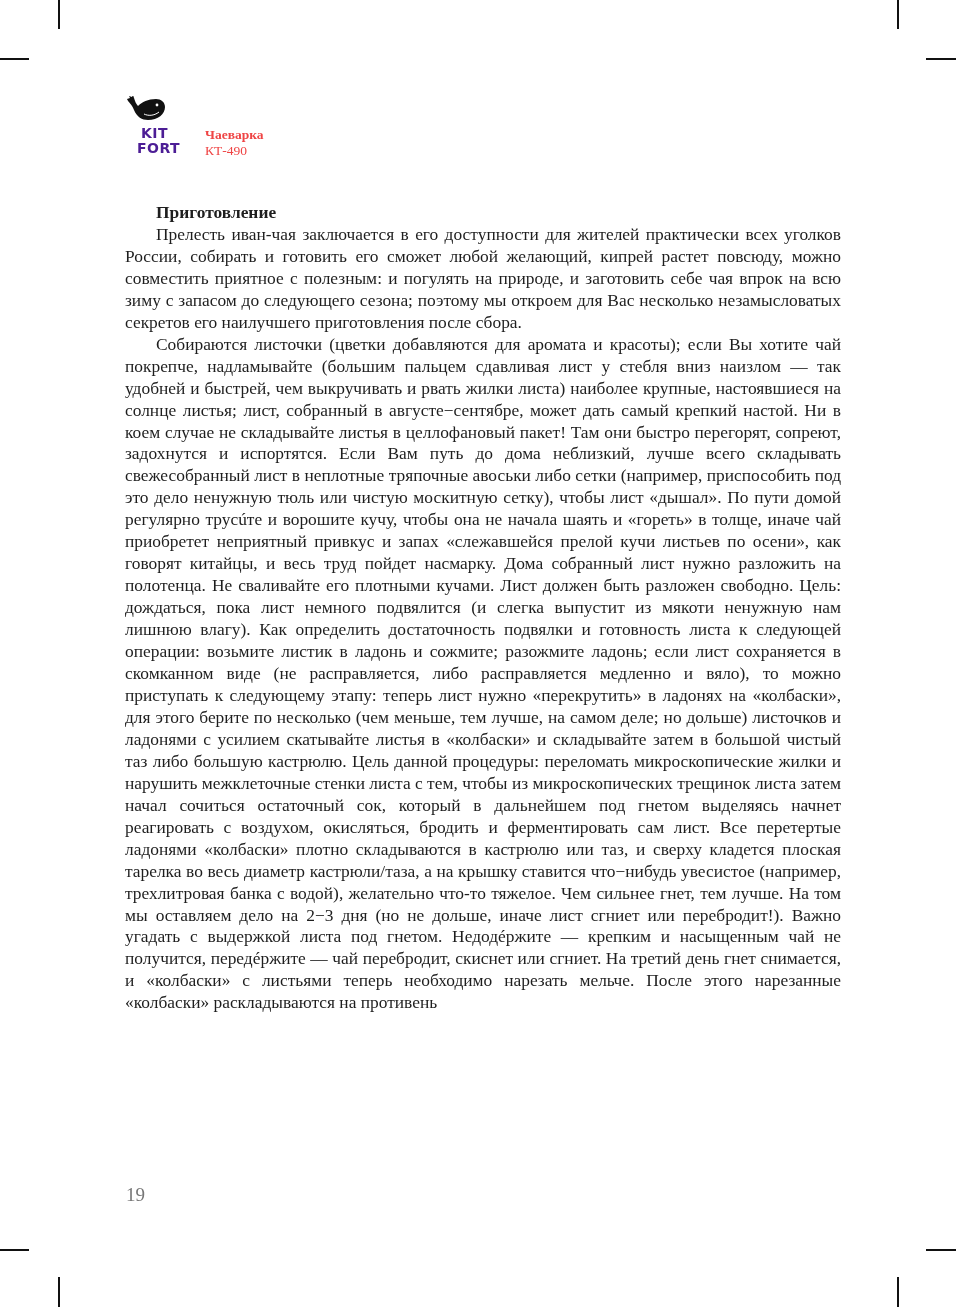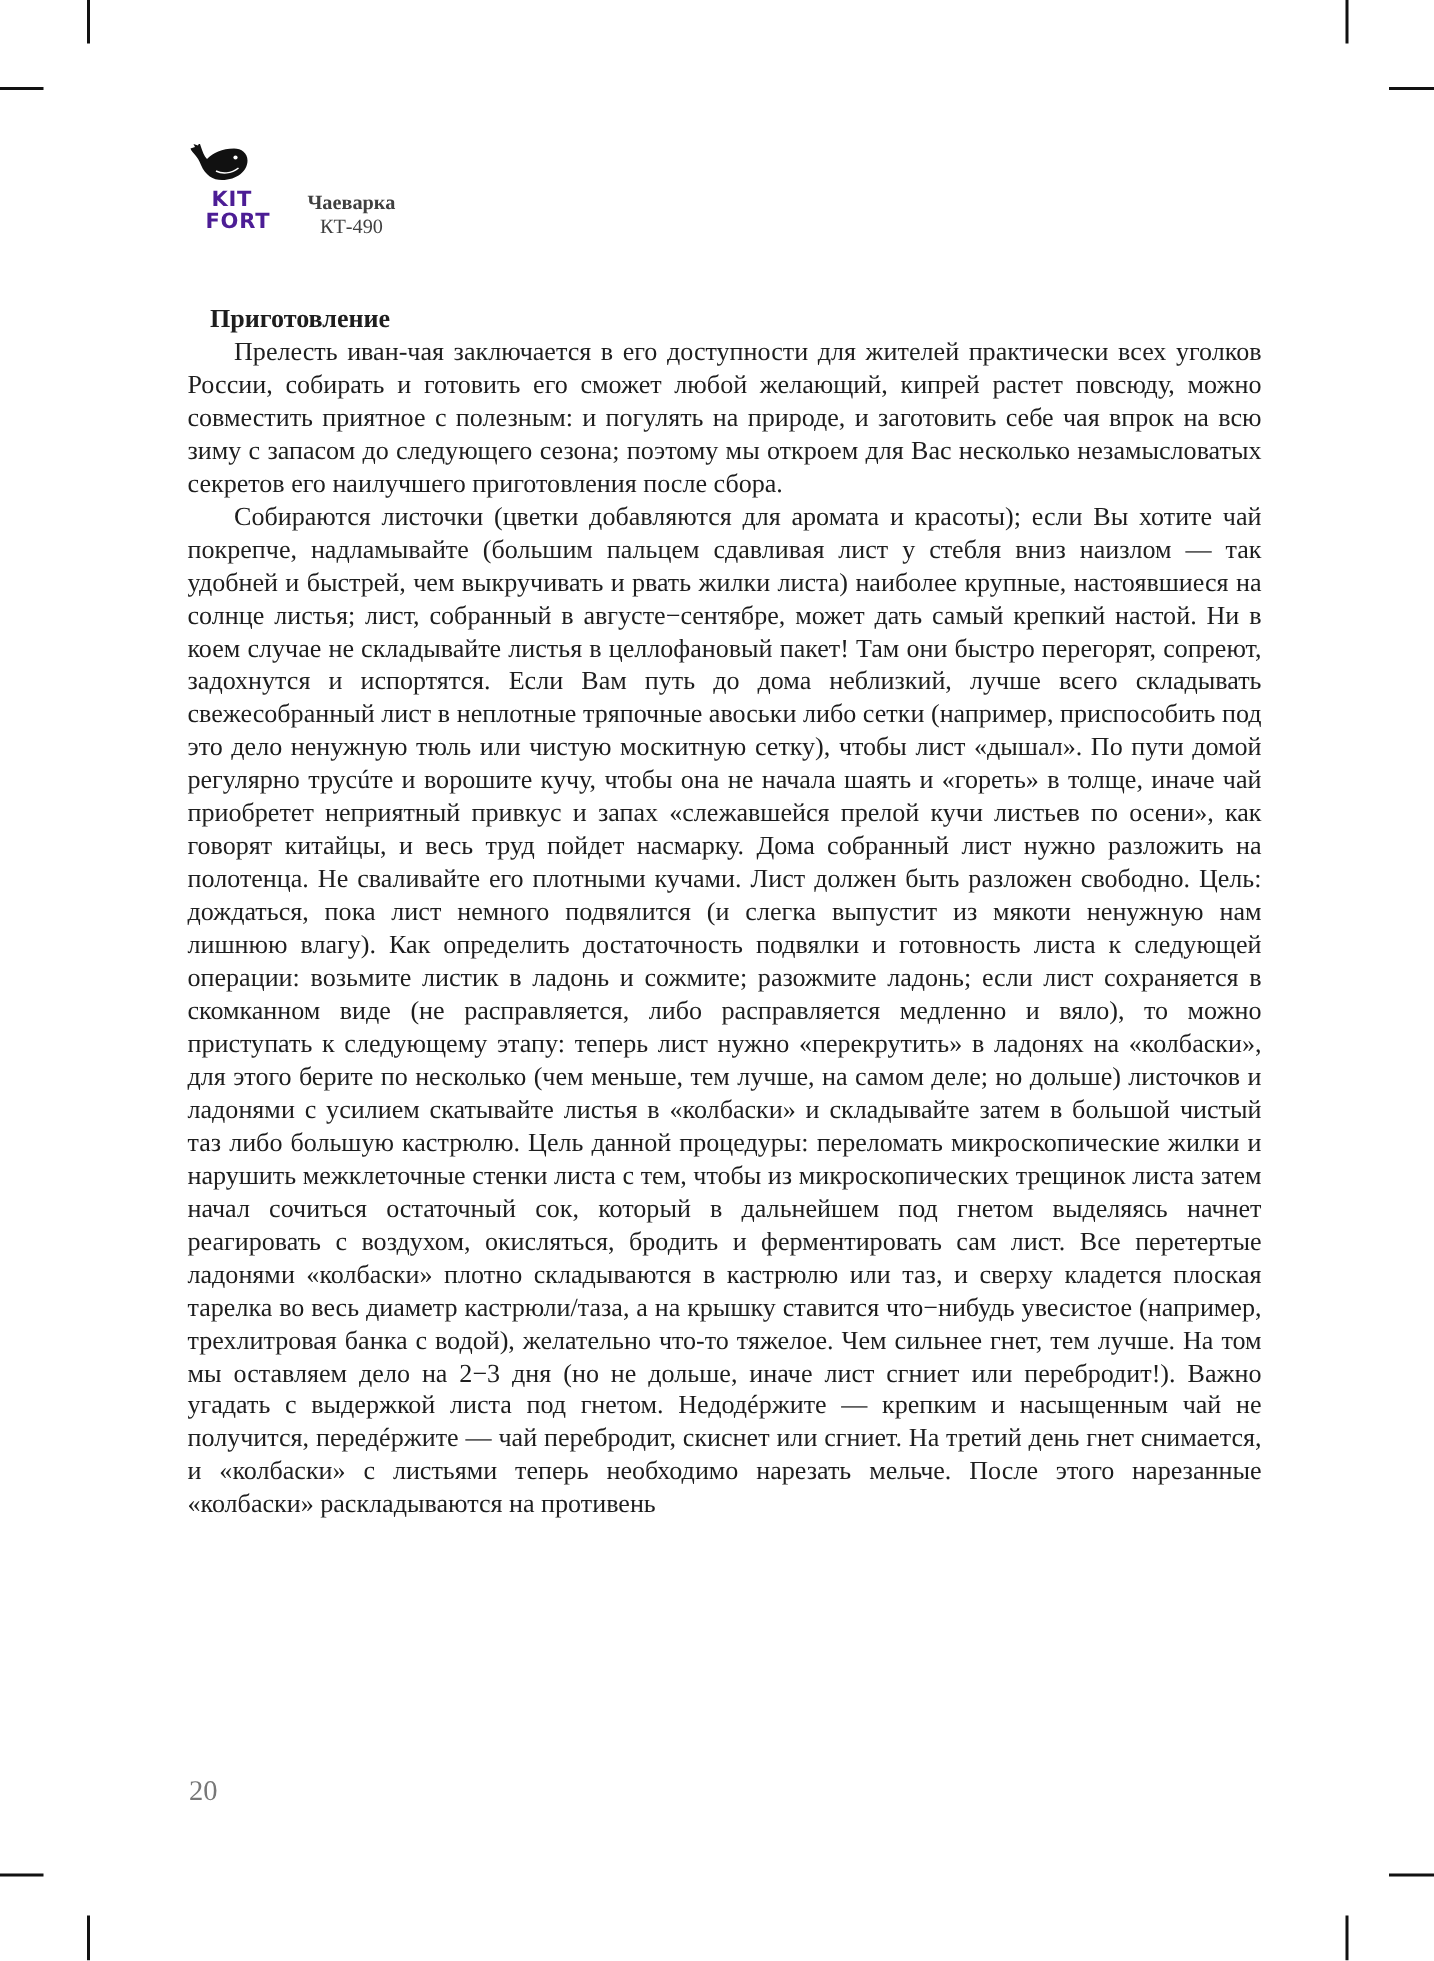--- a/index.html
+++ b/index.html
@@ -4,27 +4,27 @@
 <style>
   html, body { margin:0; padding:0; background:#ffffff; }
   body { width:956px; height:1307px; position:relative; overflow:hidden; font-family:"Liberation Serif", serif; color:#1e1e1e; }
   .crop { position:absolute; background:#111; }
   .header { position:absolute; left:121px; top:96px; height:64px; width:300px; }
   .logo { position:absolute; left:0; top:0; width:60px; height:64px; }
   .logo svg { position:absolute; left:5px; top:0; }
   .brand { position:absolute; left:20px; top:30px; font-family:"DejaVu Sans", sans-serif; font-weight:bold; font-size:14px; line-height:15px; letter-spacing:0.5px; color:#4c1d95; }
   .brand span { display:block; }
   .brand .l2 { margin-left:-4px; }
-  .doc-title { position:absolute; left:84px; top:31px; font-size:13.5px; line-height:16px; color:#404040;text-align:center; }
+  .doc-title { position:absolute; left:84px; top:31px; font-size:13.5px; line-height:16px; color:#ef4444; }
   .doc-title .t { font-weight:bold; display:block; }
   .doc-title .m { display:block; }
   .content { position:absolute; left:125px; top:180px; width:716px; font-size:17.4px; line-height:21.95px; text-align:justify; }
   .content p { margin:0; text-indent:31px; hyphens:manual; }
   .content p.cont { text-indent:0; }
-  .content h3 { margin:22px 0 0 15px; font-size:17.4px; line-height:21.95px; font-weight:bold; }
+  .content h3 { margin:22px 0 0 31px; font-size:17.4px; line-height:21.95px; font-weight:bold; }
   .page-number { position:absolute; left:126px; top:1184px; font-size:19px; color:#777; }
 </style>
 </head>
 <body>
 
 <div class="crop" style="left:58px;top:0;width:1.5px;height:29px;"></div>
 <div class="crop" style="left:0;top:58px;width:29px;height:1.5px;"></div>
 <div class="crop" style="left:897px;top:0;width:1.5px;height:29px;"></div>
 <div class="crop" style="left:926px;top:58px;width:30px;height:1.5px;"></div>
 <div class="crop" style="left:0;top:1249px;width:29px;height:1.5px;"></div>
@@ -49,13 +49,13 @@
     <span class="m">КТ-490</span>
   </div>
 </div>
 
 <div class="content">
   <h3>Приготовление</h3>
   <p>Прелесть иван-чая заключается в его доступности для жителей практически всех уголков России, собирать и готовить его сможет любой желающий, кипрей растет повсюду, можно совместить приятное с полезным: и погулять на природе, и заго­товить себе чая впрок на всю зиму с запасом до следующего сезона; поэтому мы откроем для Вас несколько незамысловатых секретов его наилучшего приготовле­ния после сбора.</p>
   <p>Собираются листочки (цветки добавляются для аромата и красоты); если Вы хотите чай покрепче, надламывайте (большим пальцем сдавливая лист у стебля вниз наизлом — так удобней и быстрей, чем выкручивать и рвать жилки листа) наибо­лее крупные, настоявшиеся на солнце листья; лист, собранный в августе−сентябре, может дать самый крепкий настой. Ни в коем случае не складывайте листья в цел­лофановый пакет! Там они быстро перегорят, сопреют, задохнутся и испортятся. Если Вам путь до дома неблизкий, лучше всего складывать свежесобранный лист в неплотные тряпочные авоськи либо сетки (например, приспособить под это дело ненужную тюль или чистую москитную сетку), чтобы лист «дышал». По пути домой регулярно трусúте и ворошите кучу, чтобы она не начала шаять и «гореть» в толще, иначе чай приобретет неприятный привкус и запах «слежавшейся прелой кучи листьев по осени», как говорят китайцы, и весь труд пойдет насмарку. Дома собран­ный лист нужно разложить на полотенца. Не сваливайте его плотными кучами. Лист должен быть разложен свободно. Цель: дождаться, пока лист немного подвялится (и слегка выпустит из мякоти ненужную нам лишнюю влагу). Как определить доста­точность подвялки и готовность листа к следующей операции: возьмите листик в ладонь и сожмите; разожмите ладонь; если лист сохраняется в скомканном виде (не расправляется, либо расправляется медленно и вяло), то можно приступать к следу­ющему этапу: теперь лист нужно «перекрутить» в ладонях на «колбаски», для этого берите по несколько (чем меньше, тем лучше, на самом деле; но дольше) листоч­ков и ладонями с усилием скатывайте листья в «колбаски» и складывайте затем в большой чистый таз либо большую кастрюлю. Цель данной процедуры: переломать микроскопические жилки и нарушить межклеточные стенки листа с тем, чтобы из микроскопических трещинок листа затем начал сочиться остаточный сок, который в дальнейшем под гнетом выделяясь начнет реагировать с воздухом, окисляться, бродить и ферментировать сам лист. Все перетертые ладонями «колбаски» плотно складываются в кастрюлю или таз, и сверху кладется плоская тарелка во весь диа­метр кастрюли/таза, а на крышку ставится что−нибудь увесистое (например, трех­литровая банка с водой), желательно что-то тяжелое. Чем сильнее гнет, тем лучше. На том мы оставляем дело на 2−3 дня (но не дольше, иначе лист сгниет или пере­бродит!). Важно угадать с выдержкой листа под гнетом. Недодéржите — крепким и насыщенным чай не получится, передéржите — чай перебродит, скиснет или сгниет. На третий день гнет снимается, и «колбаски» с листьями теперь необходимо нарезать мельче. После этого нарезанные «колбаски» раскладываются на противень</p>
 </div>
 
-<div class="page-number">20</div>
+<div class="page-number">19</div>
 
 </body></html>

